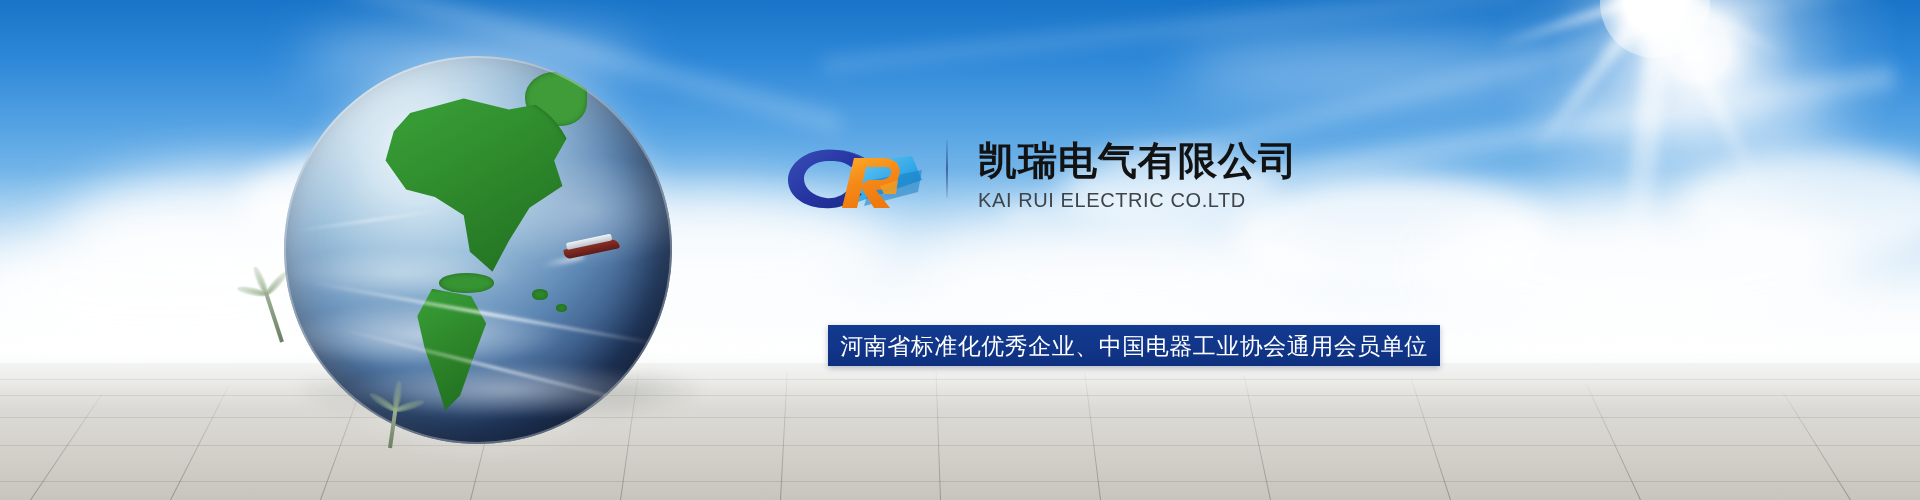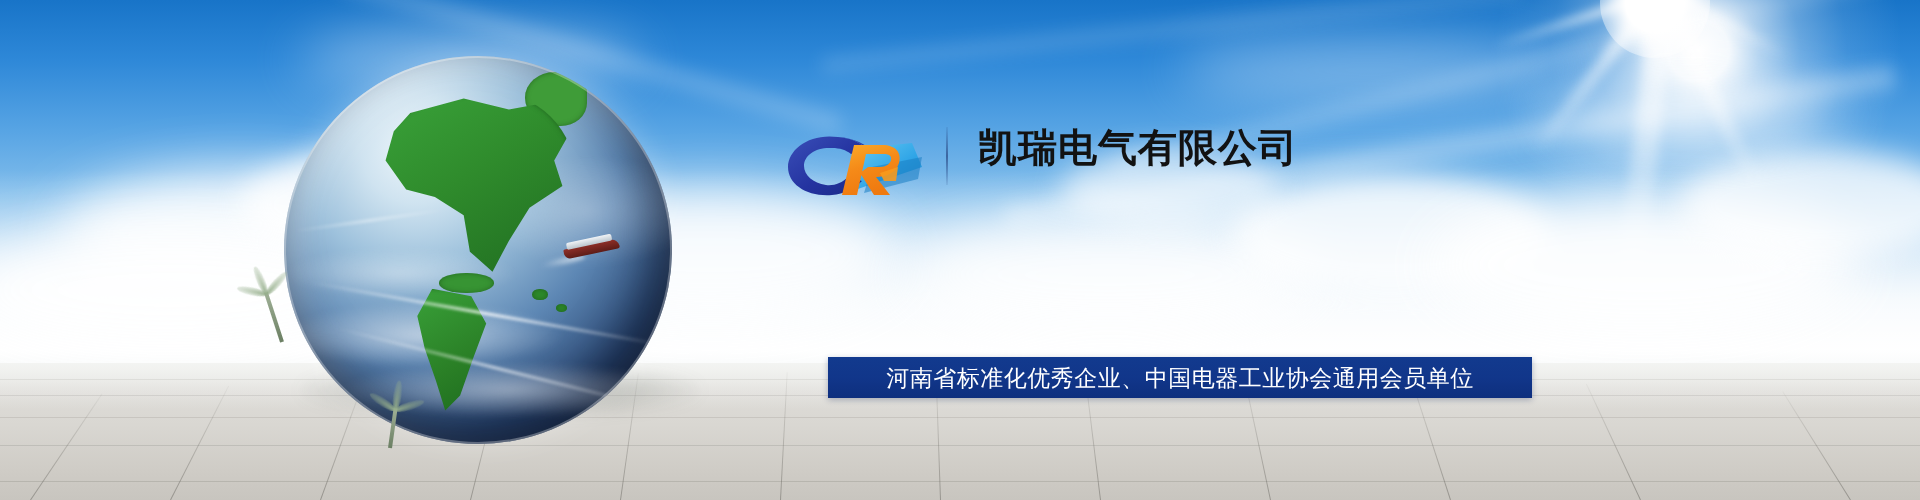--- a/index.html
+++ b/index.html
@@ -167,21 +167,21 @@
 
   .palm { position:absolute; width:4px; background:linear-gradient(to top,#6b7f63,#9fb096); filter:blur(0.3px); transform-origin:bottom center; }
   .palm-leaf { position:absolute; width:30px; height:8px; background:radial-gradient(ellipse at 0% 50%, rgba(150,175,140,0.95), rgba(150,175,140,0)); border-radius:50%; transform-origin:0 50%; }
 
   .globe-rim {
     position:absolute; inset:16px; border-radius:50%; pointer-events:none;
     box-shadow: inset 0 0 0 2px rgba(255,255,255,0.30), 0 0 30px rgba(255,255,255,0.25);
   }
 
   
-  .logo-block { position:absolute; left:780px; top:123px; display:flex; align-items:flex-start;gap:12px; }
+  .logo-block { position:absolute; left:780px; top:136px; display:flex; align-items:flex-start;gap:12px; }
   .logo-mark { position:relative; width:142px; height:78px; flex:0 0 auto; }
   .logo-divider {
     width:2px; height:58px; margin:4px 18px 0 12px;
     background:linear-gradient(to bottom, rgba(40,70,130,0.10), rgba(40,70,130,0.70), rgba(40,70,130,0.10));
     flex:0 0 auto;
   }
   .logo-names { padding-top:2px; }
   .company-cn {
     font-size:39px; line-height:46px; font-weight:700; color:#121212;
     letter-spacing:1px; white-space:nowrap;
@@ -193,25 +193,24 @@
 
   .slogan {
     position:absolute; left:668px; top:185px; width:1000px;
     font-family:"Liberation Serif", serif;
     font-size:58px; line-height:70px; font-weight:700;
     color:#123d8e; letter-spacing:4px; white-space:nowrap;
     text-shadow:0 2px 5px rgba(255,255,255,0.75), 0 0 2px rgba(255,255,255,0.9);
   }
 
   .award-bar {
-    position:absolute; left:828px; top:325px; width:704px; height:41px;
+    position:absolute; left:828px; top:325px; width:612px; height:41px;
     background:linear-gradient(to bottom, #123a8e 0%, #11368a 50%, #0e2f7e 100%);
     display:flex; align-items:center; justify-content:center;
     box-shadow:0 2px 6px rgba(10,30,80,0.28);
-    margin-top:32px;
   }
   .award-text {
     color:#ffffff; font-size:23px; line-height:26px; letter-spacing:0.5px; white-space:nowrap;
   }
 </style>
 </head>
 <body>
 
 <div class="banner">
 
@@ -336,20 +335,21 @@
                  L110 72 L94 72 L80 50 L88 44 L100 44 C106 44 110 41 111 37
                  C112 33 109 31 104 31 L86 31 L77 72 Z" fill="url(#gOrange)"></path>
         <path d="M100 50 L118 44 L116 58 L104 58 Z" fill="#f79a1c" opacity="0.9"></path>
       </svg>
     </div>
 
     <div class="logo-divider"></div>
 
     <div class="logo-names">
       <div class="company-cn">凯瑞电气有限公司</div>
+      <div class="company-en">KAI RUI ELECTRIC CO.LTD</div>
     </div>
   </div>
 
 
   <div class="award-bar">
     <span class="award-text">河南省标准化优秀企业、中国电器工业协会通用会员单位</span>
   </div>
 
 </div>
 

